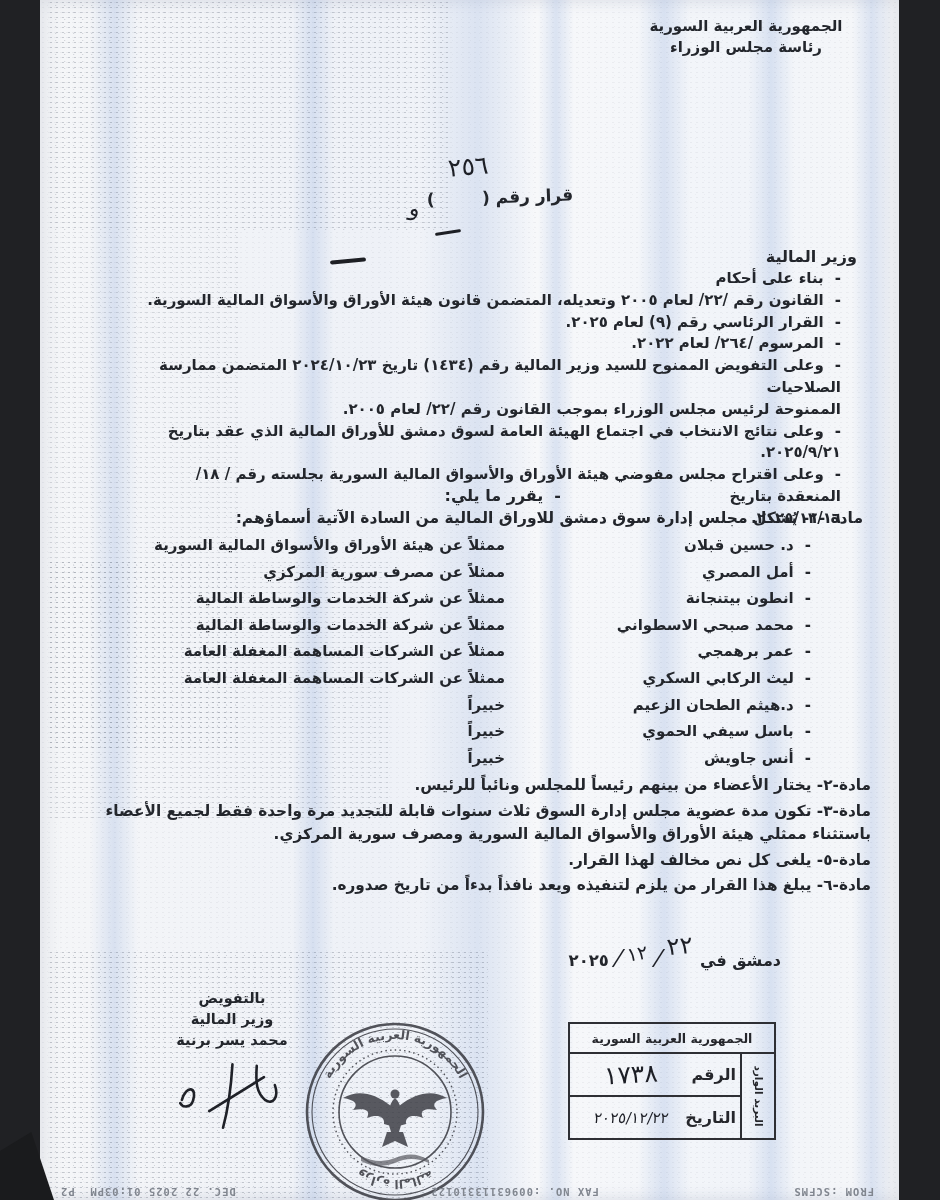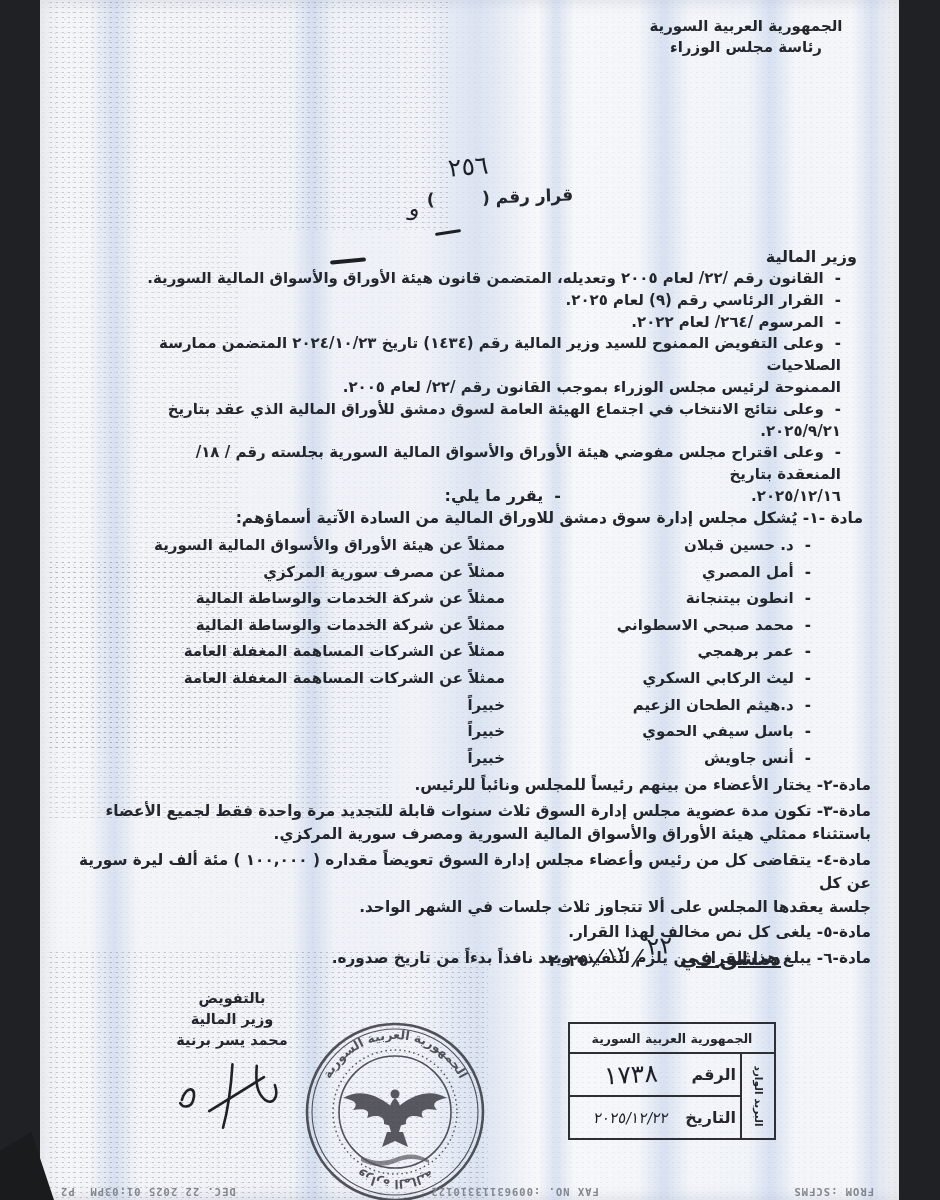--- a/index.html
+++ b/index.html
@@ -47,21 +47,21 @@
   
   #members{right:88px;top:536px;width:724px;font-size:15px;font-weight:700;}
   .member-row{position:relative;height:26.6px;direction:rtl;}
   .member-name{position:absolute;right:0;white-space:nowrap;}
   .member-role{position:absolute;right:306px;white-space:nowrap;}
   
   #articles{right:28px;top:774px;width:802px;font-size:15.3px;font-weight:700;line-height:23.5px;}
   .article{white-space:pre-line;margin-bottom:2px;}
   
   #issued{right:118px;top:942px;display:flex;direction:rtl;align-items:flex-end;gap:6px;}
-  #issued .place{font-size:20px;font-weight:700;text-decoration:underline;}
+  #issued .place{font-size:16px;font-weight:700;}
   #issued .year{font-size:16.5px;font-weight:700;}
   .hw-day{font-size:24px;transform:rotate(-6deg) translateY(-10px);display:inline-block;}
   .hw-month{font-size:19px;transform:rotate(-10deg) translateY(-6px);display:inline-block;}
   .hw-slash{font-size:22px;transform:skewX(-18deg);display:inline-block;font-weight:400;}
   
   #signature-block{left:117px;top:988px;width:150px;text-align:center;font-size:14.5px;font-weight:700;line-height:21px;}
   #signature-svg{left:128px;top:1056px;}
   
   #stamp{left:255px;top:1020px;opacity:.83;}
   
@@ -119,20 +119,21 @@
 
     <div id="decree-number-hw" class="abs hw">٢٥٦</div>
     <div id="decree-title" class="abs rtl">قرار رقم (        )</div>
     <div id="decree-waw" class="abs hw">و</div>
     <div id="stroke1" class="inkstroke"></div>
     <div id="stroke2" class="inkstroke"></div>
 
     <div id="minister" class="abs rtl">وزير المالية</div>
 
     <div id="preamble" class="abs rtl">
+      <div class="bullet"><span class="dash">-</span><span class="btext">بناء على أحكام</span></div>
       <div class="bullet"><span class="dash">-</span><span class="btext">القانون رقم /٢٢/ لعام ٢٠٠٥ وتعديله، المتضمن قانون هيئة الأوراق والأسواق المالية السورية.</span></div>
       <div class="bullet"><span class="dash">-</span><span class="btext">القرار الرئاسي رقم (٩) لعام ٢٠٢٥.</span></div>
       <div class="bullet"><span class="dash">-</span><span class="btext">المرسوم /٢٦٤/ لعام ٢٠٢٢.</span></div>
       <div class="bullet"><span class="dash">-</span><span class="btext">وعلى التفويض الممنوح للسيد وزير المالية رقم (١٤٣٤) تاريخ ٢٠٢٤/١٠/٢٣ المتضمن ممارسة الصلاحيات
 الممنوحة لرئيس مجلس الوزراء بموجب القانون رقم /٢٢/ لعام ٢٠٠٥.</span></div>
       <div class="bullet"><span class="dash">-</span><span class="btext">وعلى نتائج الانتخاب في اجتماع الهيئة العامة لسوق دمشق للأوراق المالية الذي عقد بتاريخ ٢٠٢٥/٩/٢١.</span></div>
       <div class="bullet"><span class="dash">-</span><span class="btext">وعلى اقتراح مجلس مفوضي هيئة الأوراق والأسواق المالية السورية بجلسته رقم / ١٨/ المنعقدة بتاريخ
 ٢٠٢٥/١٢/١٦.</span></div>
     </div>
 
@@ -176,22 +177,20 @@
       <div class="member-row">
           <span class="member-name"><span class="dash">-</span><span>أنس جاويش</span></span>
           <span class="member-role">خبيراً</span>
         </div>
     </div>
 
     <div id="articles" class="abs rtl">
       <div class="article">مادة-٢- يختار الأعضاء من بينهم رئيساً للمجلس ونائباً للرئيس.</div>
       <div class="article">مادة-٣- تكون مدة عضوية مجلس إدارة السوق ثلاث سنوات قابلة للتجديد مرة واحدة فقط لجميع الأعضاء
 باستثناء ممثلي هيئة الأوراق والأسواق المالية السورية ومصرف سورية المركزي.</div>
-      <div class="article">مادة-٤- يتقاضى كل من رئيس وأعضاء مجلس إدارة السوق تعويضاً مقداره ( ١٠٠,٠٠٠ ) مئة ألف ليرة سورية عن كل
-جلسة يعقدها المجلس على ألا تتجاوز ثلاث جلسات في الشهر الواحد.</div>
       <div class="article">مادة-٥- يلغى كل نص مخالف لهذا القرار.</div>
       <div class="article">مادة-٦- يبلغ هذا القرار من يلزم لتنفيذه ويعد نافذاً بدءاً من تاريخ صدوره.</div>
     </div>
 
     <div id="issued" class="abs">
       <span class="place">دمشق في</span>
       <span class="hw hw-day">٢٢</span>
       <span class="hw hw-slash">/</span>
       <span class="hw hw-month">١٢</span>
       <span class="hw hw-slash">/</span>

